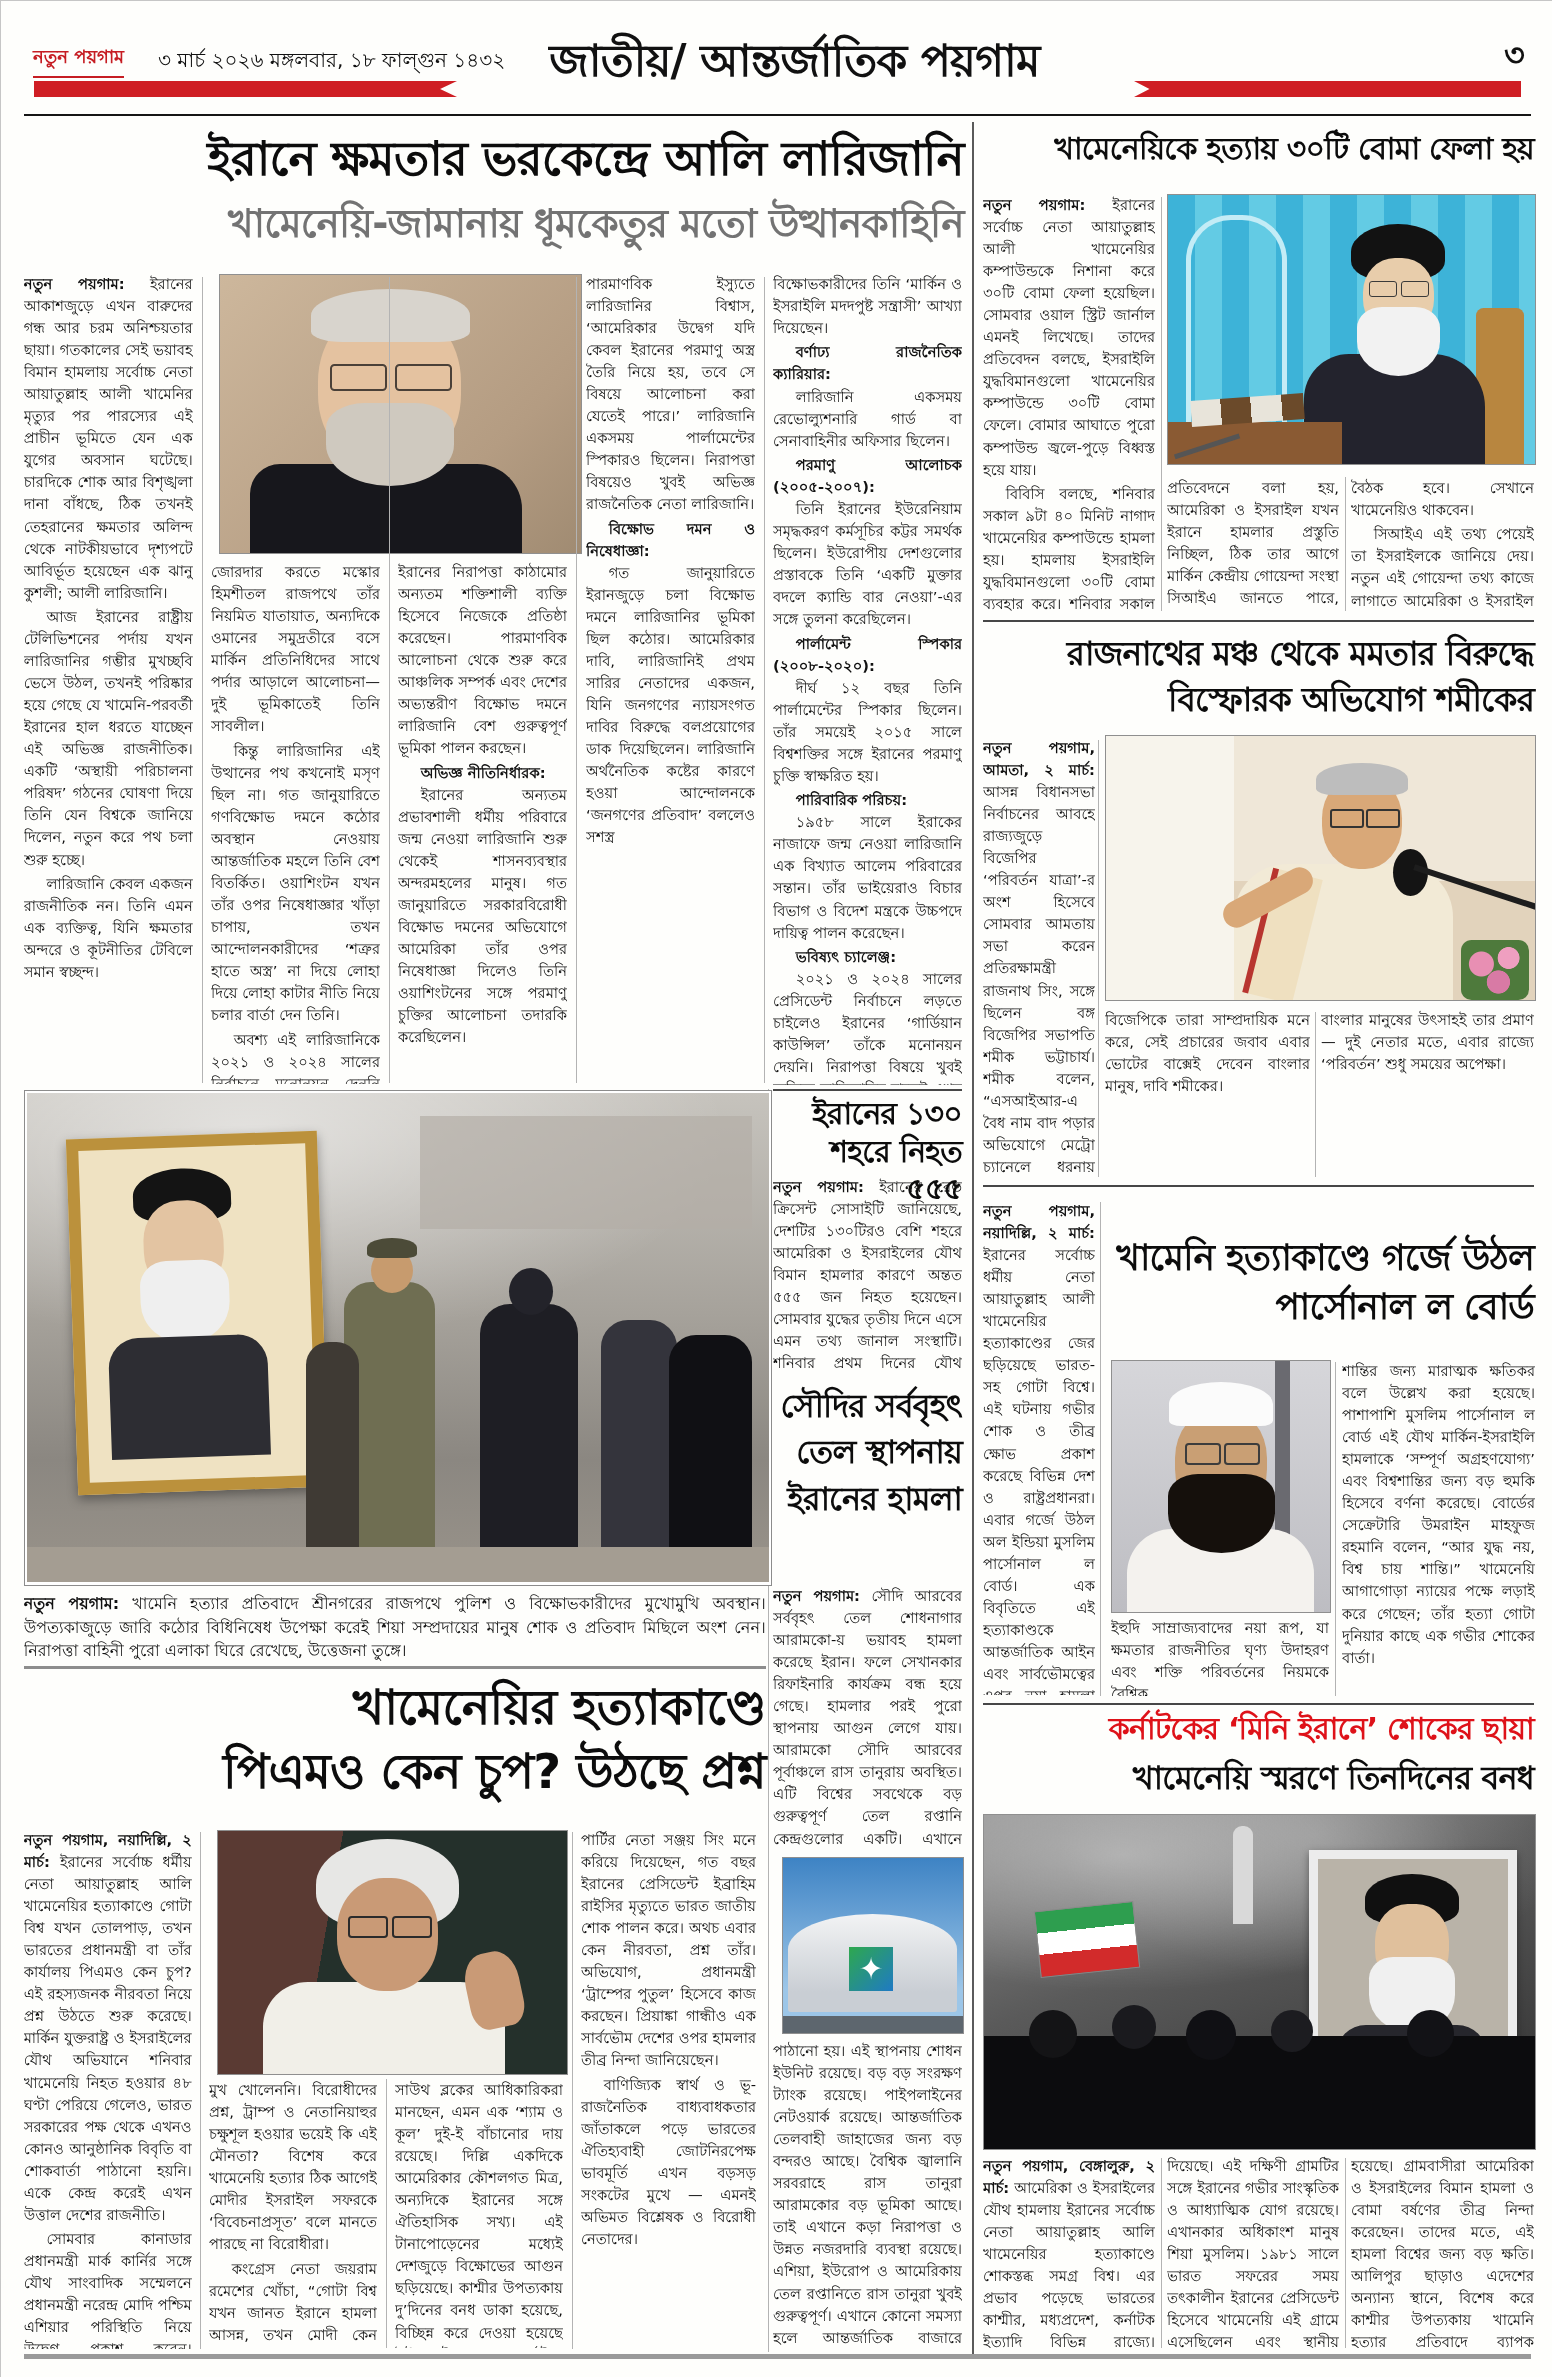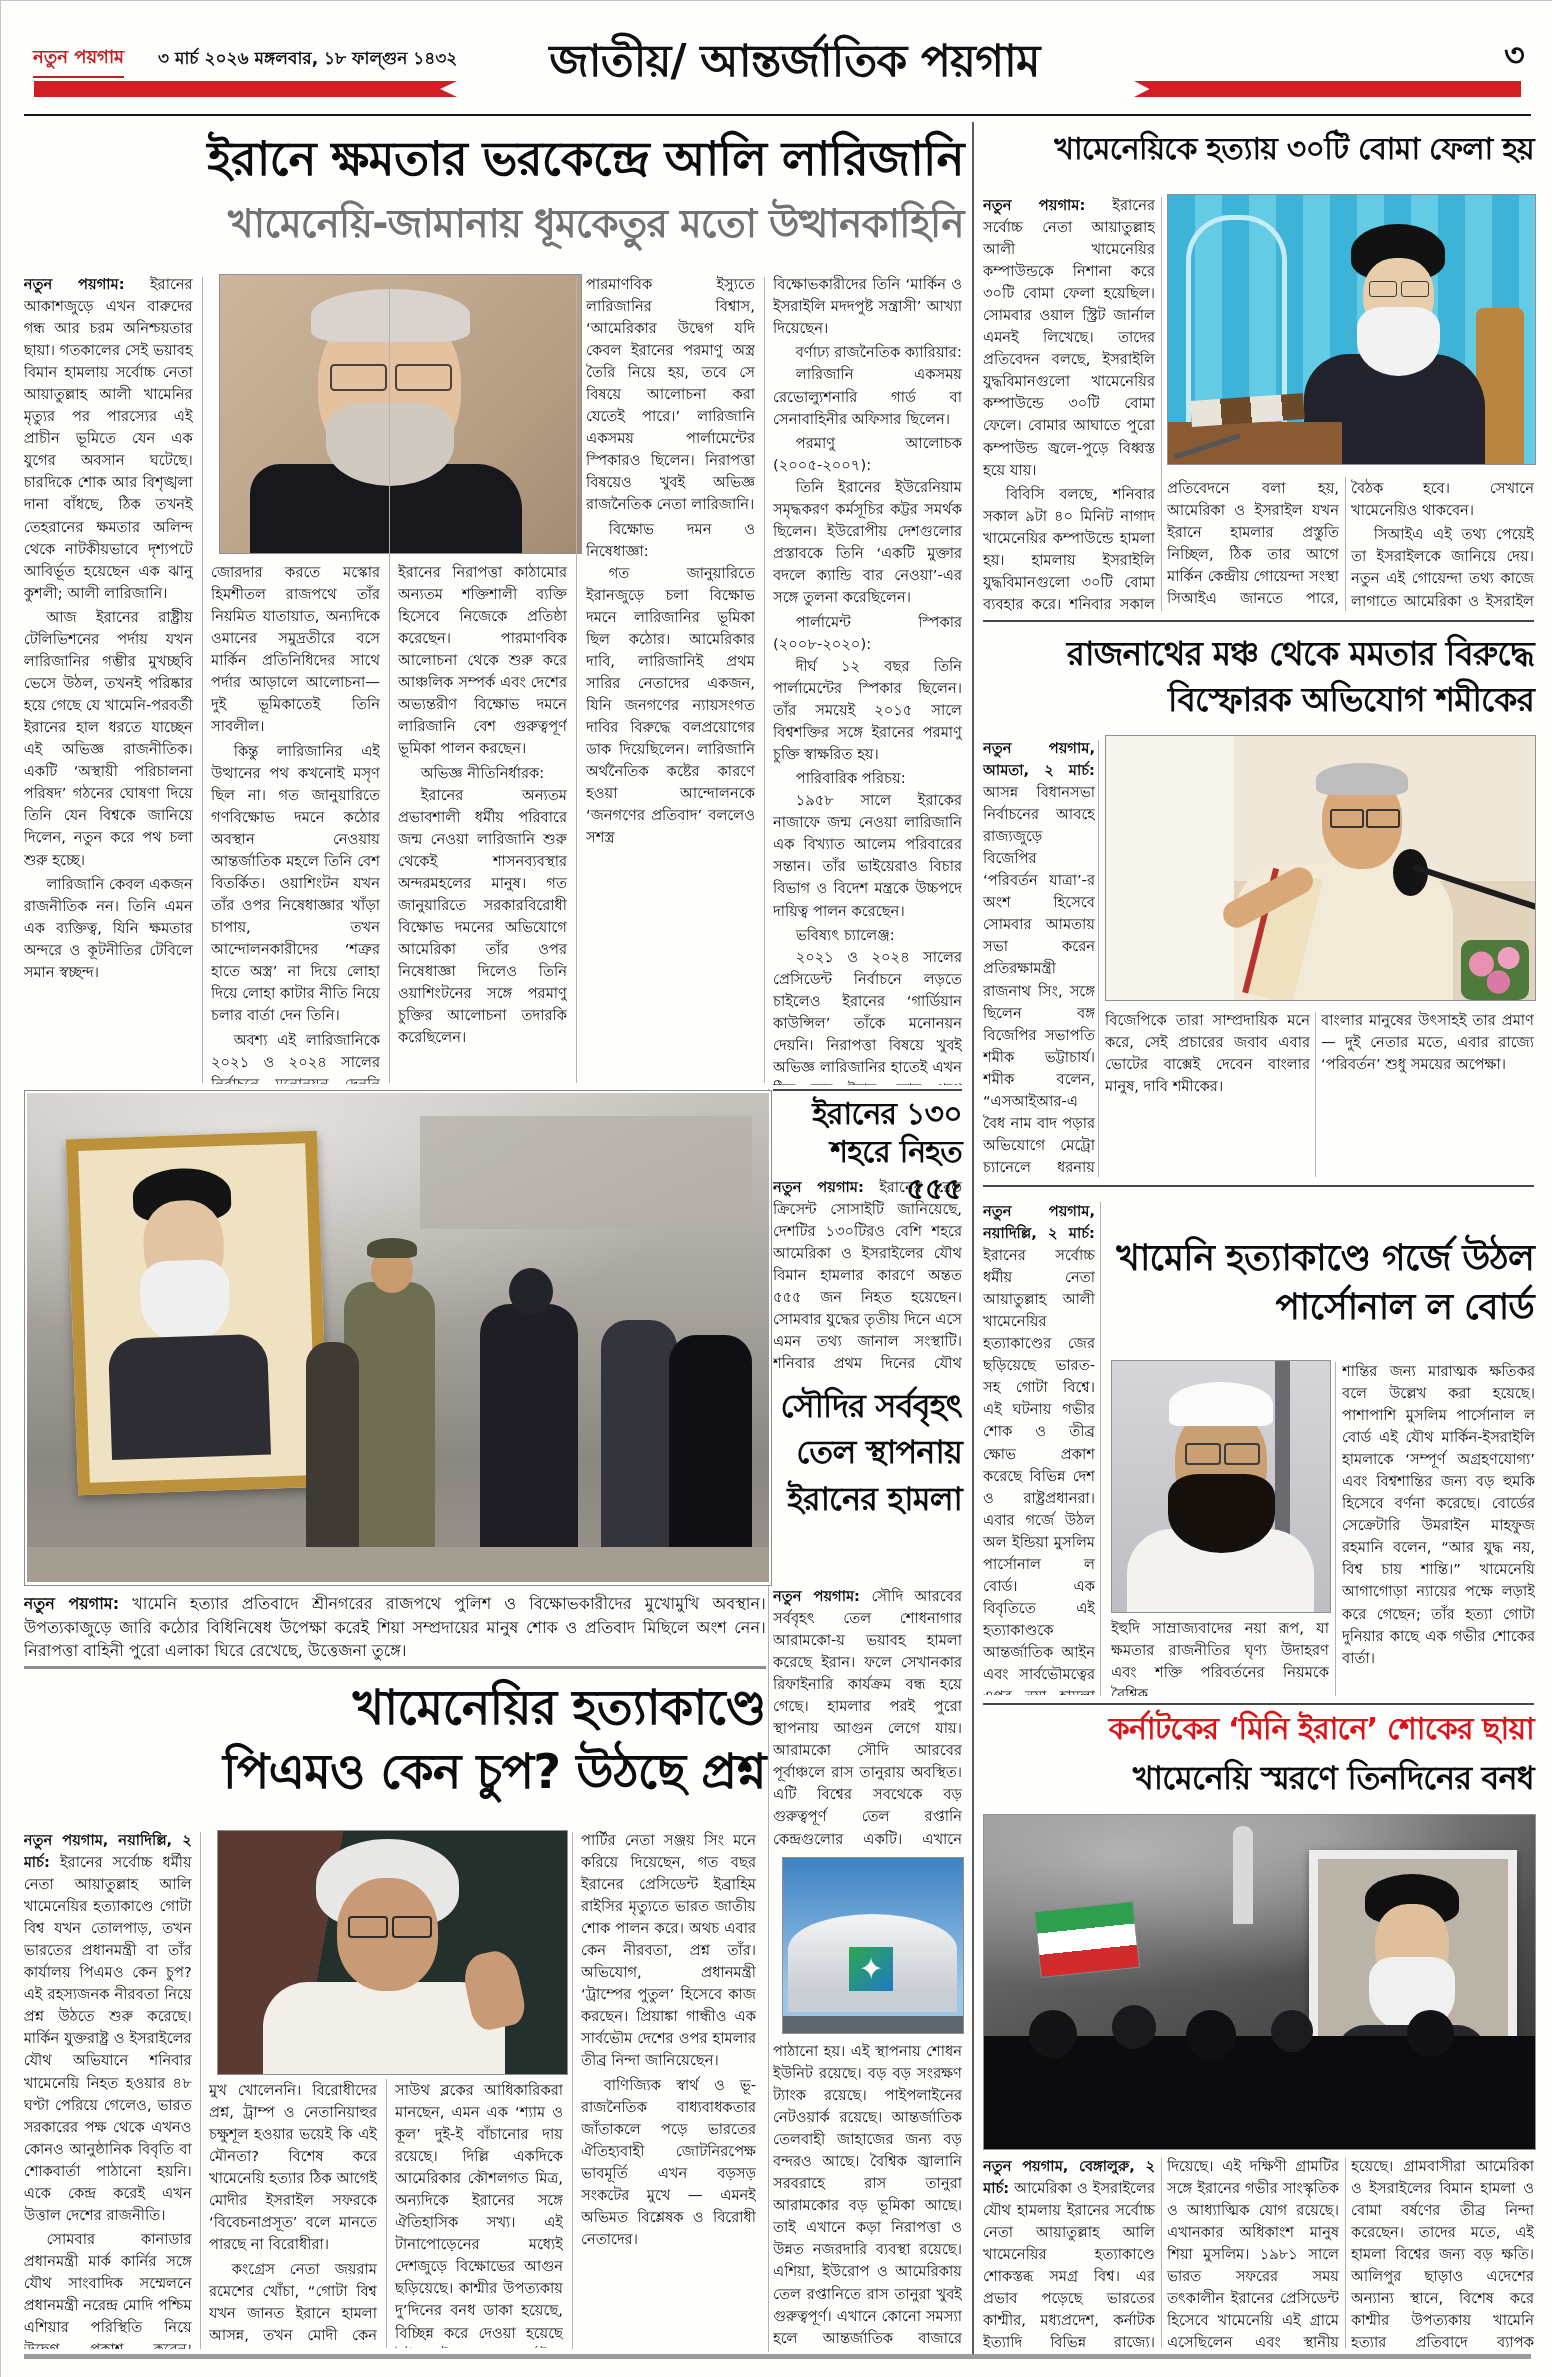--- a/index.html
+++ b/index.html
@@ -3,36 +3,36 @@
 <meta charset="utf-8">
 <style>
   html,body{margin:0;padding:0;background:#dedede}
   #page{position:relative;width:1553px;height:2377px;background:#fefefc;
         font-family:"DejaVu Sans",sans-serif;color:#111;overflow:hidden;border:0.8px solid #c6c6c6}
   .abs{position:absolute}
   .col{position:absolute;overflow:hidden;font-size:14.7px;line-height:1.5;text-align:justify}
   .col p{margin:0 0 2.3px;text-indent:22.7px}
   .col p.np{text-indent:0}
   .dl{font-weight:bold}
-  .runhead{font-weight:normal;margin:1.5px 0 0;text-indent:22.7px;line-height:1.5;font-size:14.7px}
+  .runhead{font-weight:bold;margin:1.5px 0 0;text-indent:22.7px;line-height:1.5;font-size:14.7px}
   .vrule{position:absolute;width:0.8px;background:#b3b3b3}
   .hrule{position:absolute;height:1.5px;background:#474747}
   .hl{position:absolute;font-weight:800;text-align:right;color:#0c0c0c;line-height:1.3;letter-spacing:-0.8px}
   .photo{position:absolute;border:0.8px solid #8f8f8f;background:#e5e3de;overflow:hidden}
   .sh{position:absolute}
   .caption{position:absolute;font-size:16px;line-height:1.48;text-align:justify;font-weight:500;overflow:hidden}
   .ribbon{position:absolute;height:16px;background:#cf1e24}
 </style>
 </head>
 <body>
 
 <div id="page">
 
   <div class="abs" style="left:32px;top:42px;color:#c61d23;font-weight:bold;font-size:18px;border-bottom:2.3px solid #c61d23;padding-bottom:1.5px">নতুন পয়গাম</div>
-  <div class="abs" style="left:157px;top:44px;font-size:17px;font-weight:700">৩ মার্চ ২০২৬ মঙ্গলবার, ১৮ ফাল্গুন ১৪৩২</div>
+  <div class="abs" style="left:157px;top:44px;font-size:20px;font-weight:400">৩ মার্চ ২০২৬ মঙ্গলবার, ১৮ ফাল্গুন ১৪৩২</div>
   <div class="ribbon" style="left:33px;top:80px;width:423px;clip-path:polygon(0 0,100% 0,96% 50%,100% 100%,0 100%)"></div>
   <div class="abs" style="left:461px;top:27px;width:665px;text-align:center;font-size:44px;font-weight:800;letter-spacing:-0.8px">জাতীয়/ আন্তর্জাতিক পয়গাম</div>
   <div class="ribbon" style="left:1133px;top:80px;width:387px;clip-path:polygon(0 0,100% 0,100% 100%,0 100%,4% 50%)"></div>
   <div class="abs" style="left:1503px;top:29px;font-size:32px;font-weight:bold">৩</div>
   <div class="abs" style="left:22.7px;top:113px;width:1507px;height:2.3px;background:#151515"></div>
 
   <div class="hl" style="left:22.7px;top:127px;width:940px;font-size:47px;white-space:nowrap">ইরানে ক্ষমতার ভরকেন্দ্রে আলি লারিজানি</div>
   <div class="hl" style="left:22.7px;top:198px;width:940px;font-size:39px;color:#737373;white-space:nowrap">খামেনেয়ি-জামানায় ধূমকেতুর মতো উত্থানকাহিনি</div>
 
   <div class="col" style="left:22.7px;top:272px;width:169px;height:812px">

